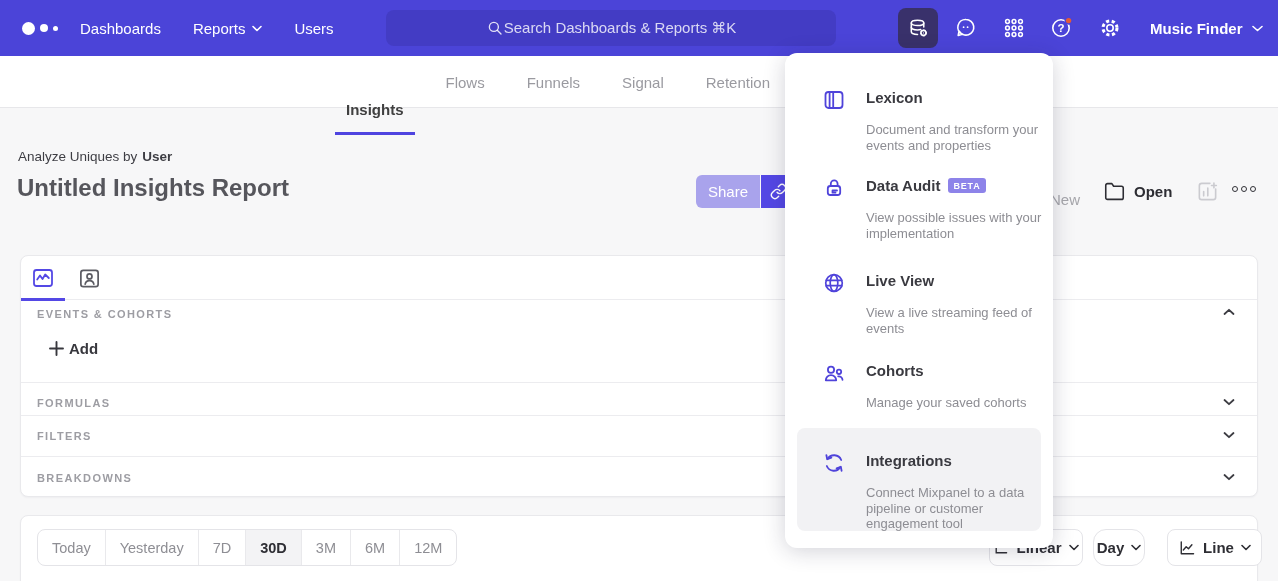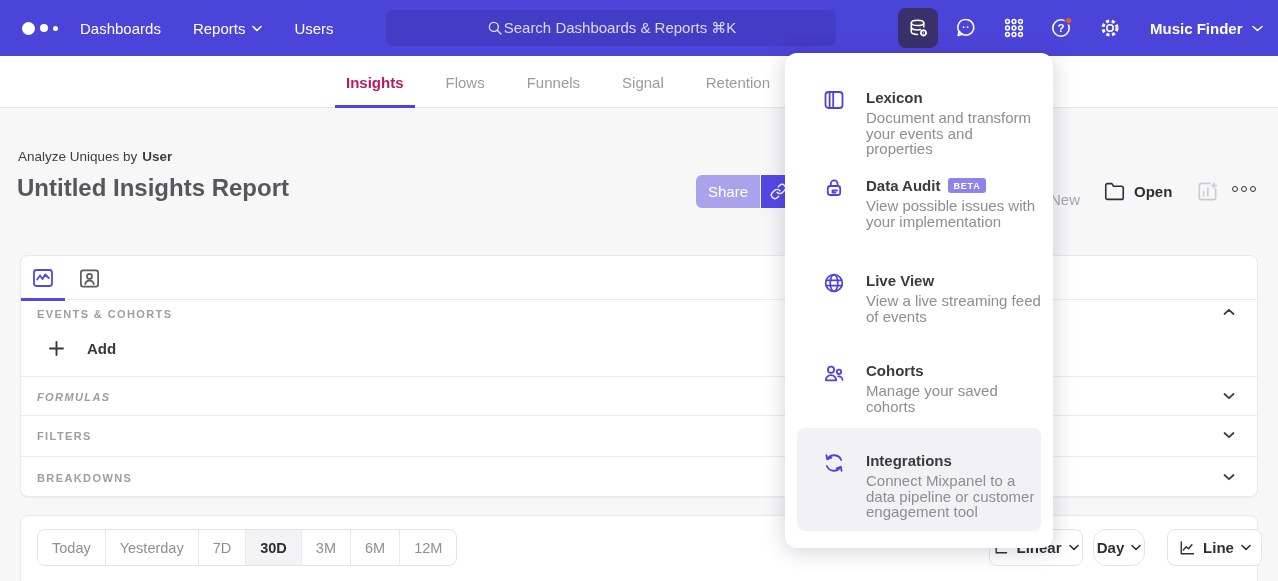--- a/index.html
+++ b/index.html
@@ -26,21 +26,21 @@
   .apps-btn { position:absolute; left:994px; top:8px; }
   .help-btn { position:absolute; left:1042px; top:8px; }
   .gear-btn { position:absolute; left:1090px; top:8px; }
   .project-switcher { position:absolute; left:1150px; top:0; height:56px; display:flex; align-items:center; gap:9px;
                       color:#fff; font-size:15px; font-weight:600; cursor:pointer; }
 
   
   .report-nav { position:absolute; left:0; top:56px; width:1278px; height:52px; background:#fff; border-bottom:1px solid #e7e7ea; }
   .tabs { position:absolute; left:325px; top:0; height:52px; display:flex; }
   .tab { position:relative; height:52px; display:flex; align-items:center; padding:0 21px; font-size:15px; color:#9a9aa0; cursor:pointer; white-space:nowrap; }
-  .tab.active { color:#be185d; font-weight:600; }
+  .tab.active { color:#404040; font-weight:600;margin-top:27px; }
   .tab.active .tab-underline { position:absolute; left:10px; right:10px; bottom:0; height:3px; background:#4f44e0; }
 
   
   .subtitle { position:absolute; left:18px; top:149px; font-size:13.5px; color:#3e3e44; }
   .subtitle b { font-weight:700; margin-left:5px; }
   .report-title { position:absolute; left:17px; top:174px; font-size:24px; font-weight:700; color:#56565c; }
   .share-group { position:absolute; left:696px; top:175px; height:33px; display:flex; }
   .share-btn { height:33px; padding:0 12px; background:#a9a3ec; color:#fff; font-size:15px; font-weight:500;
                border:none; border-radius:6px 0 0 6px; display:flex; align-items:center; }
   .share-link-btn { height:33px; width:35px; margin-left:1px; background:#5448e5; color:#fff; border:none;
@@ -58,26 +58,26 @@
   .panel-tabs { position:relative; height:44px; border-bottom:1px solid #ececef; }
   .panel-tab { position:absolute; top:0; width:44px; height:44px; display:flex; align-items:center; justify-content:center; cursor:pointer; }
   .panel-tab.metrics { left:0; color:#5448e5; }
   .panel-tab.metrics .ptab-underline { position:absolute; left:0; bottom:-1px; width:44px; height:3px; background:#5448e5; }
   .panel-tab.profiles { left:46px; color:#5c5c63; }
   .section-label { font-size:11px; font-weight:700; letter-spacing:1.4px; color:#9d9da3; }
   .events-header { position:absolute; left:16px; top:52px; }
   .chev { color:#3c3c42; }
   .chev-right { position:absolute; right:22px; }
   .events-chev { top:52px; }
-  .add-btn { position:absolute; left:28px; top:84px; display:flex; align-items:center; gap:23px;
+  .add-btn { position:absolute; left:28px; top:84px; display:flex; align-items:center; gap:5px;
              font-size:15px; font-weight:700; color:#38383e; cursor:pointer; }
   .q-row { position:absolute; left:0; width:100%; height:41px; border-top:1px solid #ececef; display:flex; align-items:center; }
   .q-row .section-label { margin-left:16px; }
   .q-row .chev-right { top:50%; margin-top:-5px; }
-  .row-formulas  { top:120px;font-style:italic; }
+  .row-formulas  { top:126px; }
   .row-filters   { top:159px; }
   .row-breakdowns{ top:200px; height:42px; border-radius:0 0 8px 8px; }
 
   
   .toolbar-card { position:absolute; left:20px; top:515px; width:1238px; height:90px; }
   .seg { position:absolute; left:16px; top:13px; height:37px; display:flex; border:1px solid #e4e4e8; border-radius:8px; overflow:hidden; background:#fff; }
   .seg-cell { display:flex; align-items:center; gap:8px; padding:0 14px; font-size:14.5px; color:#8e8e94; cursor:pointer; white-space:nowrap; }
   .seg-cell + .seg-cell { border-left:1px solid #e9e9ec; }
   .seg-cell.active { background:#f3f3f5; color:#2e2e34; font-weight:700; }
   .tb-btn { position:absolute; top:13px; height:37px; display:flex; align-items:center; justify-content:center; gap:7px;
@@ -88,21 +88,21 @@
   .line-btn    { left:1146px; width:95px; }
 
   
   .menu { position:absolute; left:785px; top:53px; width:268px; height:495px; background:#fff; border-radius:12px;
           box-shadow:0 3px 22px rgba(30,30,60,0.20); z-index:50; }
   .menu-highlight { position:absolute; left:12px; top:375px; width:244px; height:103px; background:#f2f2f4; border-radius:8px; }
   .menu-item { position:absolute; left:0; width:100%; cursor:pointer; }
   .mi-icon { position:absolute; left:37px; top:0; width:24px; height:24px; color:#4f43da; }
   .mi-body { position:absolute; left:81px; top:1px; width:176px; }
   .mi-title { font-size:15px; font-weight:600; color:#3a3a40; display:flex; align-items:center; gap:8px; }
-  .mi-desc { margin-top:4px; font-size:15px; line-height:15.5px; color:#8d8d93; }
+  .mi-desc { margin-top:16px; font-size:13px; line-height:15.5px; color:#8d8d93; }
   .beta-badge { display:inline-block; background:#8d83e9; color:#fff; font-size:9px; font-weight:700; letter-spacing:0.8px;
                 padding:2.5px 5px; border-radius:3px; }
   .item-lexicon      { top:35px; }
   .item-data-audit   { top:123px; }
   .item-live-view    { top:218px; }
   .item-cohorts      { top:308px; }
   .item-integrations { top:398px; }
 
   svg { display:block; }
 </style>

